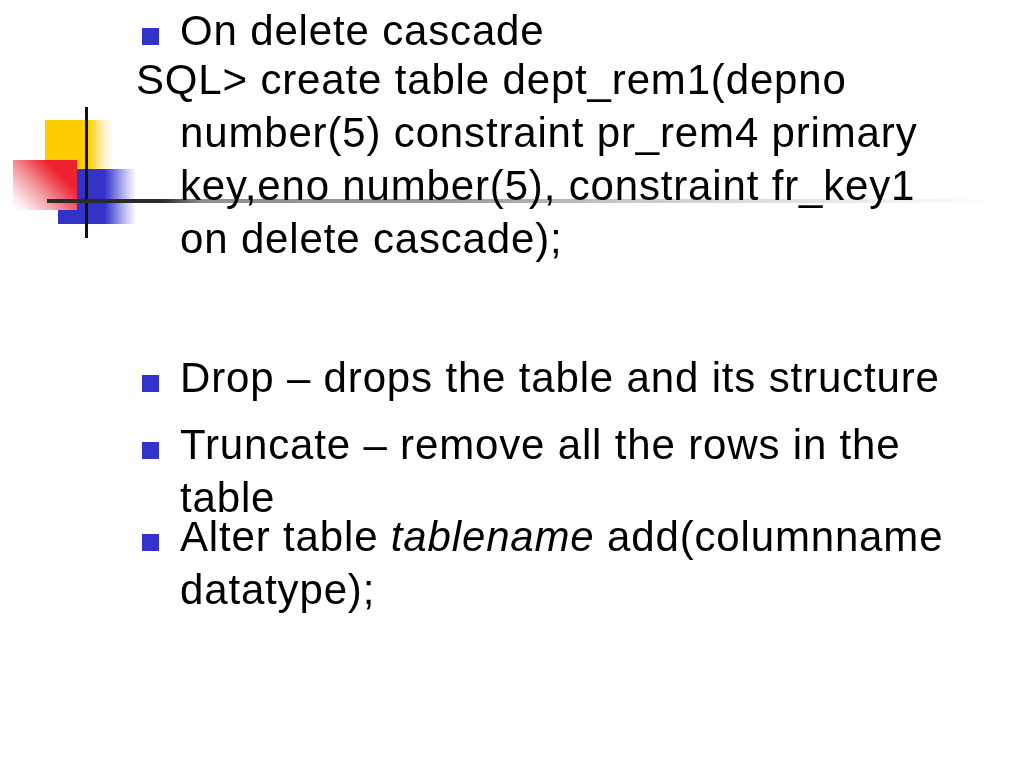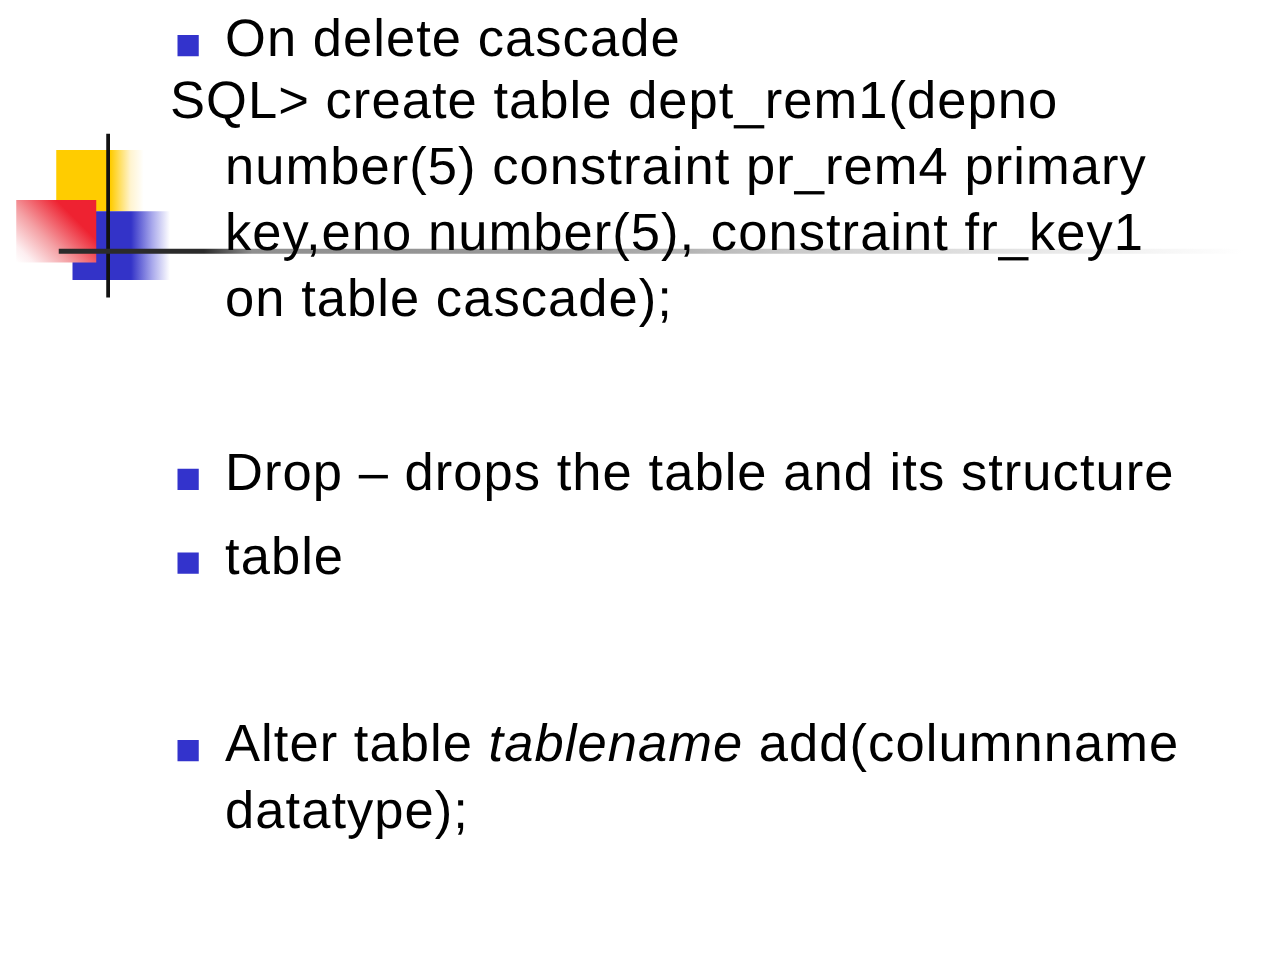--- a/index.html
+++ b/index.html
@@ -96,33 +96,34 @@
 
   <div class="block" style="top:4px">
     <span class="bullet"></span>
     <div class="line">On delete cascade</div>
   </div>
 
   <div class="block paragraph" style="top:53px">
     <div class="line first">SQL&gt; create table dept_rem1(depno</div>
     <div class="line">number(5) constraint pr_rem4 primary</div>
     <div class="line">key,eno number(5), constraint fr_key1</div>
-    <div class="line">on table cascade);</div>
+    <div class="line">on delete cascade);</div>
   </div>
 
   <div class="block" style="top:351px">
     <span class="bullet"></span>
     <div class="line">Drop – drops the table and its structure</div>
   </div>
 
   <div class="block" style="top:418px">
     <span class="bullet"></span>
+    <div class="line">Truncate – remove all the rows in the</div>
     <div class="line">table</div>
   </div>
 
-  <div class="block" style="top:568px">
+  <div class="block" style="top:510px">
     <span class="bullet"></span>
     <div class="line"><span>Alter table </span><span class="italic">tablename</span><span> add(columnname</span></div>
     <div class="line">datatype);</div>
   </div>
 
 
 </div>
 
 </body></html>

